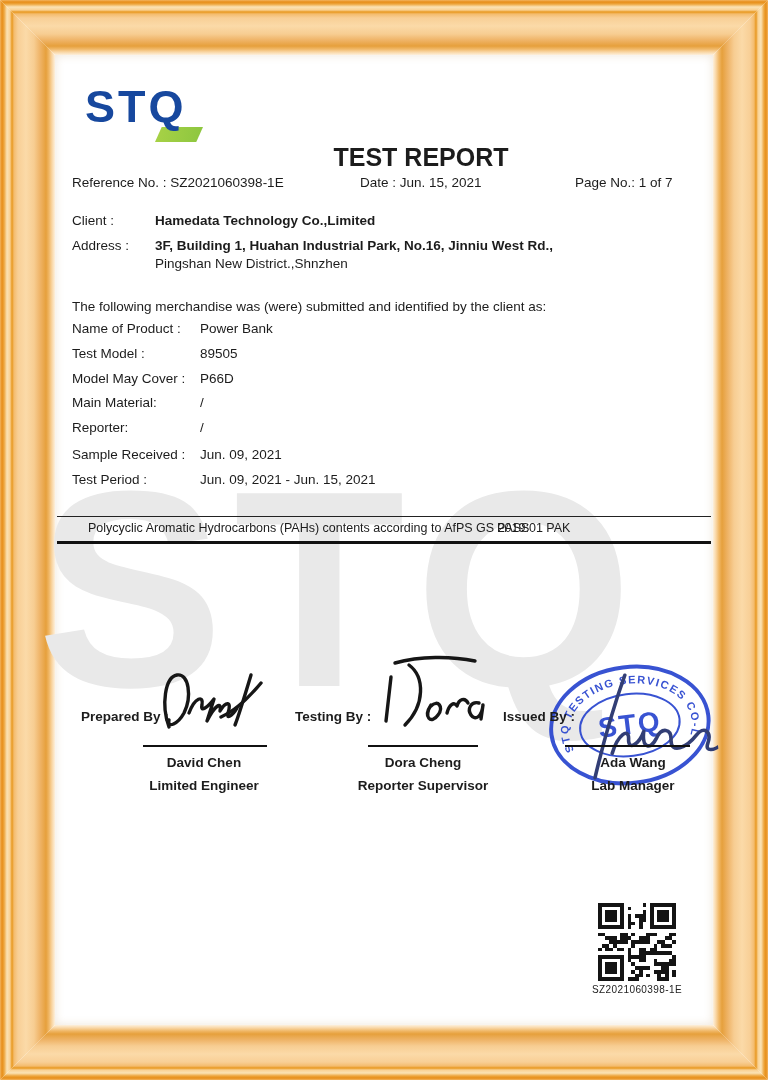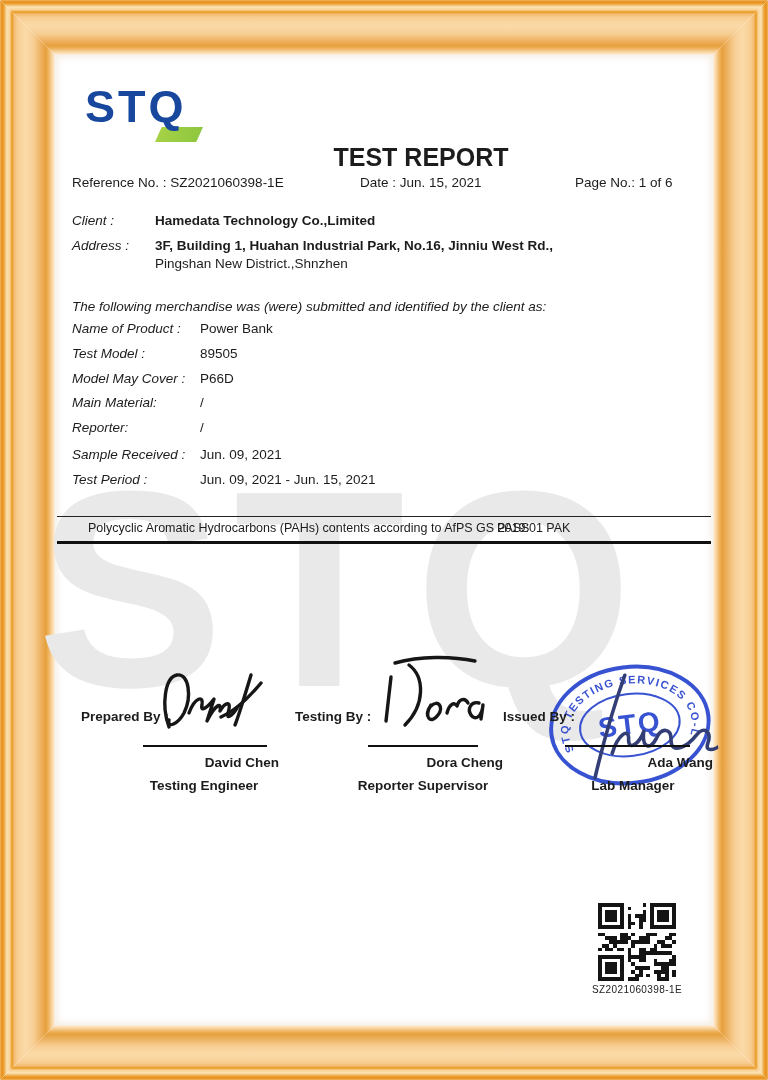--- a/index.html
+++ b/index.html
@@ -39,33 +39,33 @@
       letter-spacing:3px;color:var(--logo-blue,#17489e);z-index:1;}
   .logo-swoosh{position:absolute;left:70px;top:44px;width:48px;height:15px;z-index:0;
       background:linear-gradient(100deg,#a8d246,var(--logo-green,#8cc63f));
       clip-path:polygon(14% 0,100% 0,86% 100%,0 100%);}
   
   .title{left:74px;top:88px;width:584px;text-align:center;font-size:25px;font-weight:bold;}
   .meta-ref{left:17px;top:119px;text-align:center;}
   .meta-date{left:305px;top:119px;}
   .meta-page{left:520px;top:119px;}
   
-  .lab{left:17px;font-style:italic;}
+  .lab{left:17px;}
   .val-c{left:100px;font-weight:bold;}
   .val-f{left:145px;}
   .addr2{left:100px;top:200px;}
   
   .concl{left:2px;top:461px;width:654px;border-top:1.5px solid #222;
          border-bottom:3.5px solid #111;height:24px;}
   .concl-test{position:absolute;left:15px;top:4px;font-size:12.5px;margin-left:16px;}
   .concl-result{position:absolute;left:440px;top:4px;font-size:12.5px;}
   
   .sig-label{font-weight:bold;z-index:3;margin-left:9px;}
   .sig-line{border-top:2px solid #111;z-index:3;}
-  .sig-name{font-weight:bold;text-align:right;z-index:3;}
+  .sig-name{font-weight:bold;text-align:center;z-index:3;}
   .sig-title{font-weight:bold;text-align:center;z-index:3;}
   .sig-svg{z-index:2;}
   .sig-ink{fill:none;stroke:#161616;stroke-width:3.4;stroke-linecap:round;stroke-linejoin:round;}
   
   .stamp{left:490px;top:606px;width:170px;height:130px;z-index:2;opacity:.93;
          transform:rotate(-7deg);}
   .stamp-ring{fill:none;stroke:var(--stamp-blue,#2a46cf);}
   .stamp-text{fill:var(--stamp-blue,#2a46cf);font-family:"Liberation Sans",sans-serif;
       font-weight:bold;font-size:11px;letter-spacing:1.5px;}
   .stamp-center{fill:var(--stamp-blue,#2a46cf);font-family:"Liberation Sans",sans-serif;
@@ -91,21 +91,21 @@
 
       <div class="abs logo">
         <span class="logo-swoosh"></span>
         <span class="logo-text">STQ</span>
       </div>
 
       <div class="abs title">TEST REPORT</div>
 
       <span class="abs fs meta-ref">Reference No. : SZ2021060398-1E</span>
       <span class="abs fs meta-date">Date : Jun. 15, 2021</span>
-      <span class="abs fs meta-page">Page No.: 1 of 6</span>
+      <span class="abs fs meta-page">Page No.: 1 of 7</span>
 
       <span class="abs fs lab" style="top:157px">Client :</span>
       <span class="abs fs val-c" style="top:157px">Hamedata Technology Co.,Limited</span>
 
       <span class="abs fs lab" style="top:182px">Address :</span>
       <span class="abs fs val-c" style="top:182px">3F, Building 1, Huahan Industrial Park, No.16, Jinniu West Rd.,</span>
       <span class="abs fs addr2">Pingshan New District.,Shnzhen</span>
 
       <span class="abs fs lab" style="top:243px">The following merchandise was (were) submitted and identified by the client as:</span>
 
@@ -146,21 +146,21 @@
 
       <span class="abs fs sig-label" style="left:17px;top:653px">Prepared By :</span>
       <svg class="abs sig-svg" style="left:100px;top:608px" width="120" height="84" viewBox="0 0 120 84">
         <path class="sig-ink" d="M14,64 C6,42 10,14 22,12 C34,10 37,34 29,50 C23,61 12,66 14,57"></path>
         <path class="sig-ink" d="M34,50 C40,34 49,32 47,42 C45,50 53,44 59,36 L52,58 C60,42 67,38 65,48 C71,38 77,38 73,50 C71,57 77,53 82,45"></path>
         <path class="sig-ink" d="M96,12 C90,32 84,52 80,62"></path>
         <path class="sig-ink" d="M66,54 C80,48 96,32 106,20"></path>
       </svg>
       <div class="abs sig-line" style="left:88px;top:690px;width:124px"></div>
       <div class="abs fs sig-name" style="left:74px;top:699px;width:150px">David Chen</div>
-      <div class="abs fs sig-title" style="left:74px;top:722px;width:150px">Testing Engineer</div>
+      <div class="abs fs sig-title" style="left:74px;top:722px;width:150px">Limited Engineer</div>
 
       <span class="abs fs sig-label" style="left:231px;top:653px">Testing By :</span>
       <svg class="abs sig-svg" style="left:310px;top:596px" width="126" height="96" viewBox="0 0 126 96">
         <path class="sig-ink" d="M30,12 C55,5 86,5 110,10"></path>
         <path class="sig-ink" d="M26,26 L21,70"></path>
         <path class="sig-ink" d="M44,14 C60,26 60,54 40,74"></path>
         <path class="sig-ink" d="M66,54 C58,66 66,74 73,64 C79,56 73,48 66,55"></path>
         <path class="sig-ink" d="M82,62 C84,54 89,50 92,55 C94,48 100,46 103,52"></path>
         <path class="sig-ink" d="M114,52 C106,50 102,58 106,64 C110,70 117,66 118,54 L116,68"></path>
       </svg>

